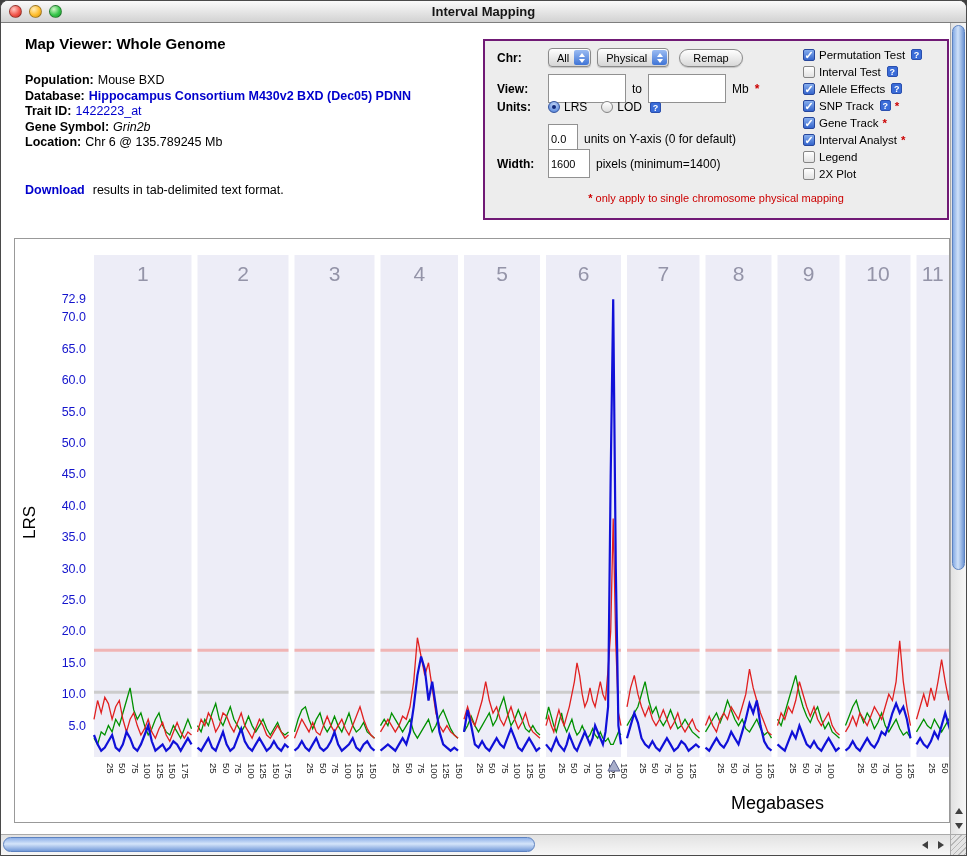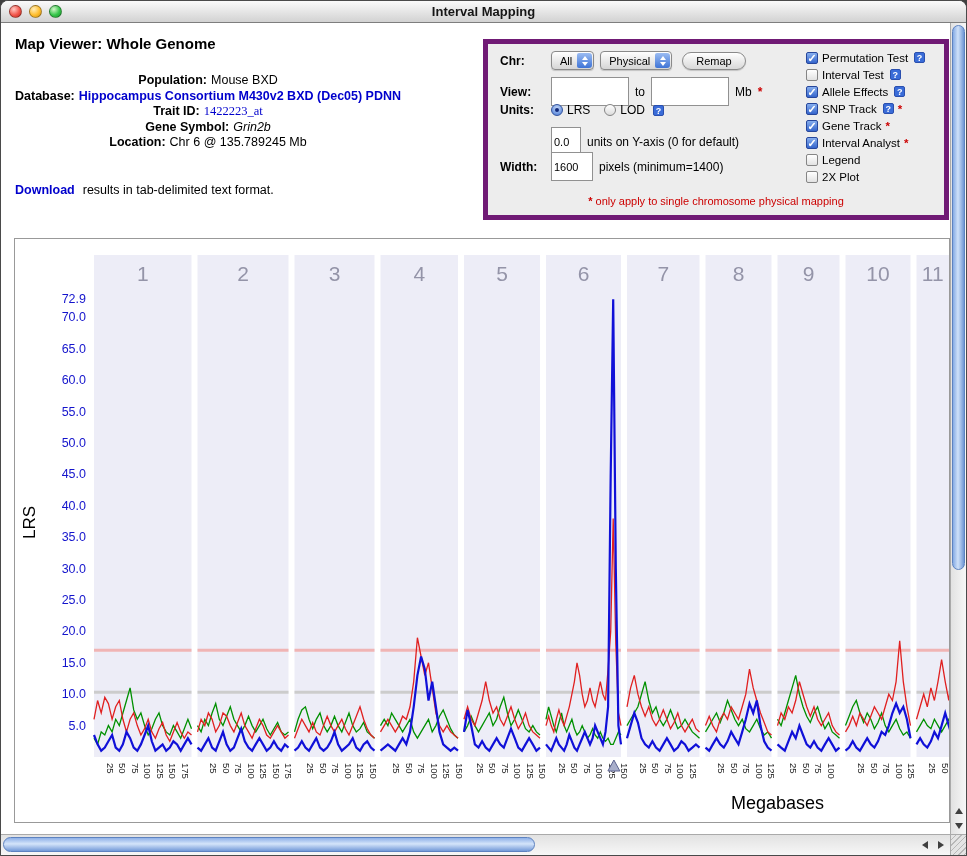--- a/index.html
+++ b/index.html
@@ -14,32 +14,32 @@
   .light { width:13px; height:13px; border-radius:50%; border:1px solid rgba(0,0,0,.35); }
   .light.red { background:radial-gradient(circle at 35% 30%, #ffc8c2, #f2574c 55%, #b9271d); }
   .light.yellow { background:radial-gradient(circle at 35% 30%, #ffedb8, #ffbe2e 55%, #c98f12); }
   .light.green { background:radial-gradient(circle at 35% 30%, #d2f5c8, #35c64a 55%, #1d8f2c); }
   .wtitle { font-size:13px; font-weight:bold; color:#161616; }
 
   .window-body { position:absolute; top:22px; left:0; right:0; bottom:0; }
   .content { position:absolute; left:0; top:0; right:16px; bottom:21px; background:#fff; overflow:hidden; }
 
   
-  .info { position:absolute; left:14px; top:12px; }
+  .info { position:absolute; left:24px; top:12px; }
   .page-title { font-size:15px; font-weight:bold; color:#000; margin-bottom:21px; }
-  .irow { font-size:12.5px; line-height:15.5px; color:#000;text-align:center; }
+  .irow { font-size:12.5px; line-height:15.5px; color:#000; }
   .irow .lab { font-weight:bold; margin-right:4px; }
   .v-link-bold { color:#0000cc; font-weight:bold; cursor:pointer; }
-  .v-link { color:#0000cc; cursor:pointer;font-family:Liberation Serif, serif; }
+  .v-link { color:#0000cc; cursor:pointer; }
   .v-italic { font-style:italic; }
   .download { margin-top:32px; font-size:12.5px; }
   .dl { color:#0000cc; font-weight:bold; cursor:pointer; margin-right:8px; }
 
   
-  .control-panel { position:absolute; left:482px; top:16px; width:466px; height:181px; background:#ededed; border:5px solid #701a75; }
+  .control-panel { position:absolute; left:482px; top:16px; width:466px; height:181px; background:#ededed; border:2px solid #701a75; }
   .prow { position:absolute; left:12px; display:flex; align-items:center; gap:6px; font-size:12px; white-space:nowrap; }
   .blab { font-weight:bold; width:45px; }
   .r1 { top:7px; } .r2 { top:33px; } .r3 { top:59px; } .r4 { top:83px; left:63px; } .r5 { top:108px; }
   .footnote { position:absolute; left:0; top:151px; width:100%; text-align:center; font-size:11px; color:#cc0000; }
   .red-star { color:#cc0000; font-weight:bold; }
 
   .tinput { height:29px; border:1px solid #919191; background:#fff; font-size:11px; font-family:"Liberation Sans",sans-serif; padding:0 2px; }
   .w78 { width:78px; } .w30 { width:30px; } .w42 { width:42px; }
 
   .popup { display:inline-flex; align-items:center; height:19px; position:relative; border:1px solid #8a8a8a; border-radius:4px; background:linear-gradient(#ffffff,#d5d5d5); font-size:11px; padding:0 21px 0 8px; box-shadow:0 1px 1px rgba(0,0,0,.18); cursor:default; }

